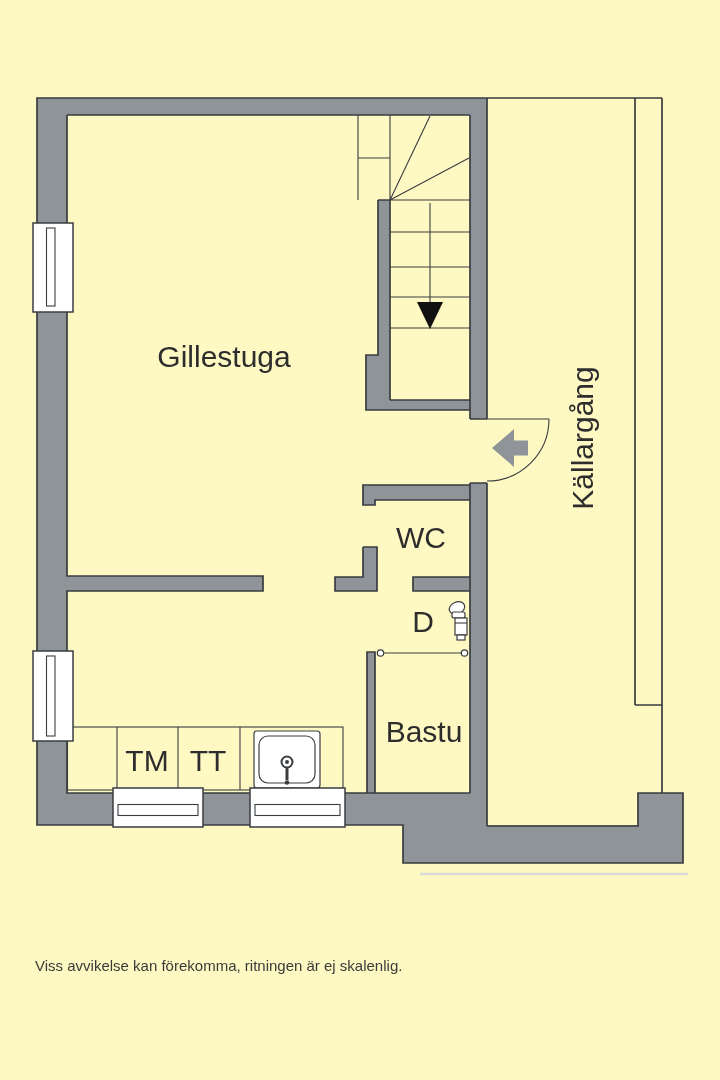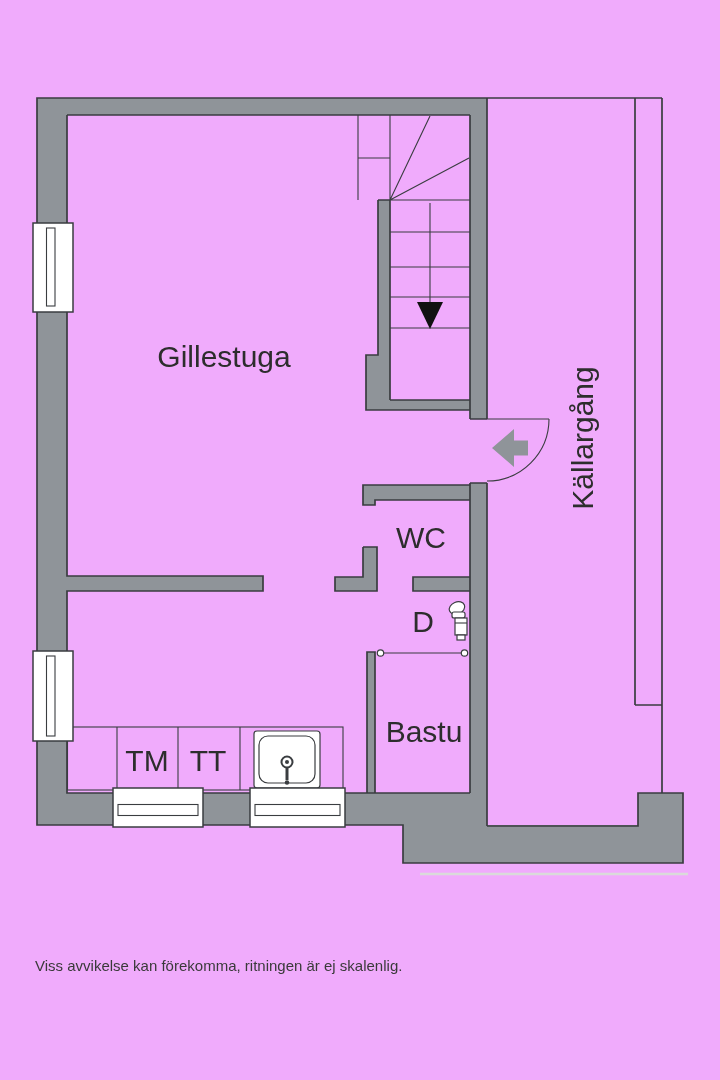--- a/index.html
+++ b/index.html
@@ -1,16 +1,16 @@
 <!DOCTYPE html>
 <html><head>
 <meta charset="utf-8">
 <style>
   html,body{margin:0;padding:0;background:#ffffff;}
-  .stage{position:relative;width:720px;height:1080px;background:#f0abfc;overflow:hidden;
+  .stage{position:relative;width:720px;height:1080px;background:#fef9c3;overflow:hidden;
          font-family:"Liberation Sans","DejaVu Sans",sans-serif;}
   svg{position:absolute;left:0;top:0;}
   .wall{fill:#8F9499;stroke:none;}
   .edge{fill:none;stroke:#3A3D40;stroke-width:1.7;stroke-linecap:butt;stroke-linejoin:miter;}
   .thin{fill:none;stroke:#3A3D40;stroke-width:1.1;}
   .fixture{fill:#ffffff;stroke:#3A3D40;stroke-width:1.2;}
   .winbox{fill:#ffffff;stroke:#3A3D40;stroke-width:1.5;}
   .lbl{fill:#2D2D2D;font-size:30px;}
   .lbl-mid{text-anchor:middle;}
   .shadow{stroke:#DADADA;stroke-width:2.5;fill:none;}

